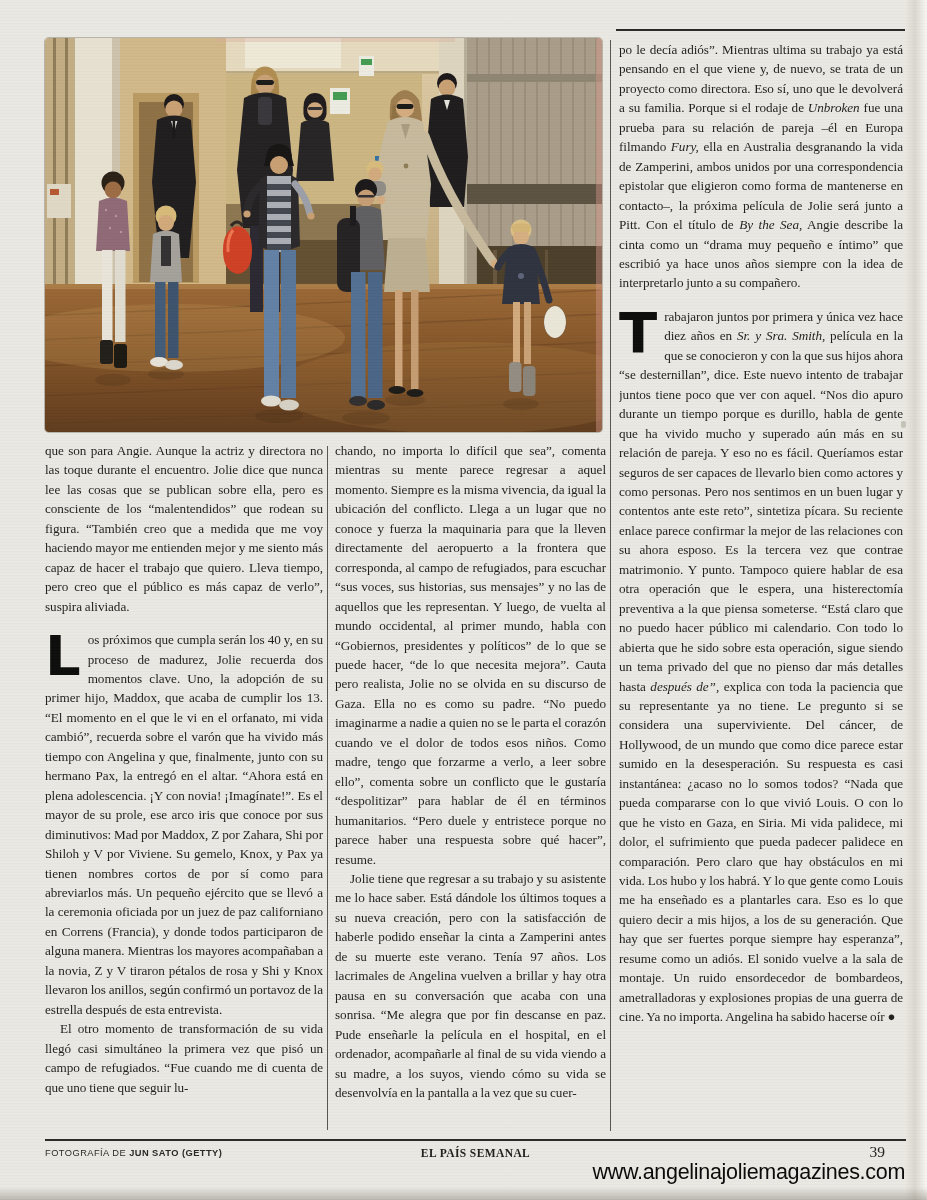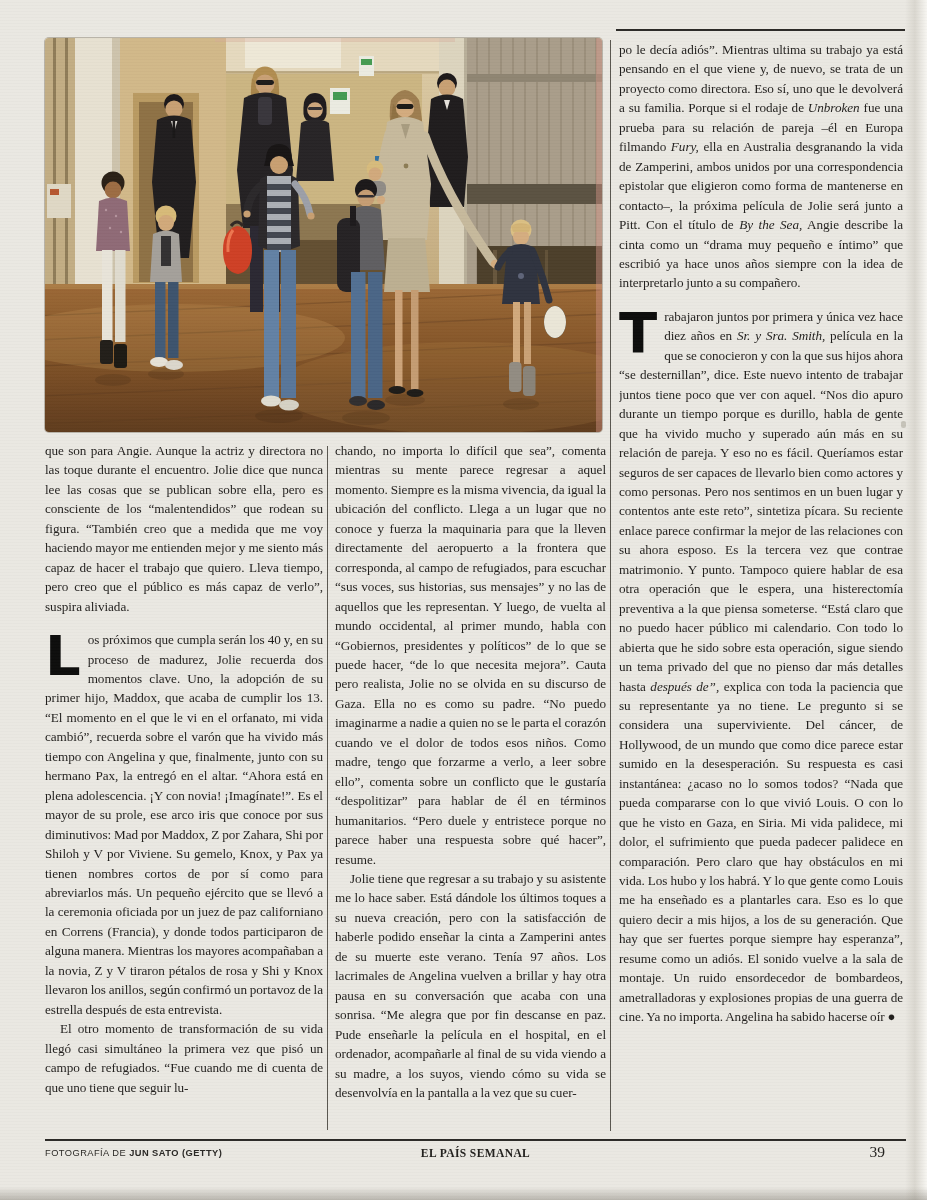--- a/index.html
+++ b/index.html
@@ -313,19 +313,20 @@
       <p class="para"><span>po le decía adiós”. Mientras ultima su trabajo ya está pensando en el que viene y, de nuevo, se trata de un proyecto como directora. Eso sí, uno que le devolverá a su familia. Porque si el rodaje de </span><em>Unbroken</em><span> fue una prueba para su relación de pareja –él en Europa filmando </span><em>Fury,</em><span> ella en Australia desgranando la vida de Zamperini, ambos unidos por una correspondencia epistolar que eligieron como forma de mantenerse en contacto–, la próxima película de Jolie será junto a Pitt. Con el título de </span><em>By the Sea,</em><span> Angie describe la cinta como un “drama muy pequeño e íntimo” que escribió ya hace unos años siempre con la idea de interpretarlo junto a su compañero.</span></p>
       <p class="para dc"><span class="dropcap">T</span><span>rabajaron juntos por primera y única vez hace diez años en </span><em>Sr. y Sra. Smith,</em><span> película en la que se conocieron y con la que sus hijos ahora “se desternillan”, dice. Este nuevo intento de trabajar juntos tiene poco que ver con aquel. “Nos dio apuro durante un tiempo porque es durillo, habla de gente que ha vivido mucho y superado aún más en su relación de pareja. Y eso no es fácil. Queríamos estar seguros de ser capaces de llevarlo bien como actores y como personas. Pero nos sentimos en un buen lugar y contentos ante este reto”, sintetiza pícara. Su reciente enlace parece confirmar la mejor de las relaciones con su ahora esposo. Es la tercera vez que contrae matrimonio. Y punto. Tampoco quiere hablar de esa otra operación que le espera, una histerectomía preventiva a la que piensa someterse. “Está claro que no puedo hacer público mi calendario. Con todo lo abierta que he sido sobre esta operación, sigue siendo un tema privado del que no pienso dar más detalles hasta </span><em>después de”,</em><span> explica con toda la paciencia que su representante ya no tiene. Le pregunto si se considera una superviviente. Del cáncer, de Hollywood, de un mundo que como dice parece estar sumido en la desesperación. Su respuesta es casi instantánea: ¿acaso no lo somos todos? “Nada que pueda compararse con lo que vivió Louis. O con lo que he visto en Gaza, en Siria. Mi vida palidece, mi dolor, el sufrimiento que pueda padecer palidece en comparación. Pero claro que hay obstáculos en mi vida. Los hubo y los habrá. Y lo que gente como Louis me ha enseñado es a plantarles cara. Eso es lo que quiero decir a mis hijos, a los de su generación. Que hay que ser fuertes porque siempre hay esperanza”, resume como un adiós. El sonido vuelve a la sala de montaje. Un ruido ensordecedor de bombardeos, ametralladoras y explosiones propias de una guerra de cine. Ya no importa. Angelina ha sabido hacerse oír ●</span></p>
     </div>
 
   <div class="rule-h footer-rule"></div>
   <div class="credit">
     <span>FOTOGRAFÍA DE </span><b>JUN SATO (GETTY)</b>
   </div>
   <div class="magname">EL PAÍS SEMANAL</div>
   <div class="pageno">39</div>
+  <div class="watermark">www.angelinajoliemagazines.com</div>
 
   <div class="speck"></div>
   <div class="edge-right"></div>
   <div class="edge-bottom"></div>
   <div class="vignette"></div>
   <div class="grain"></div>
 </div>
 
 </body></html>

